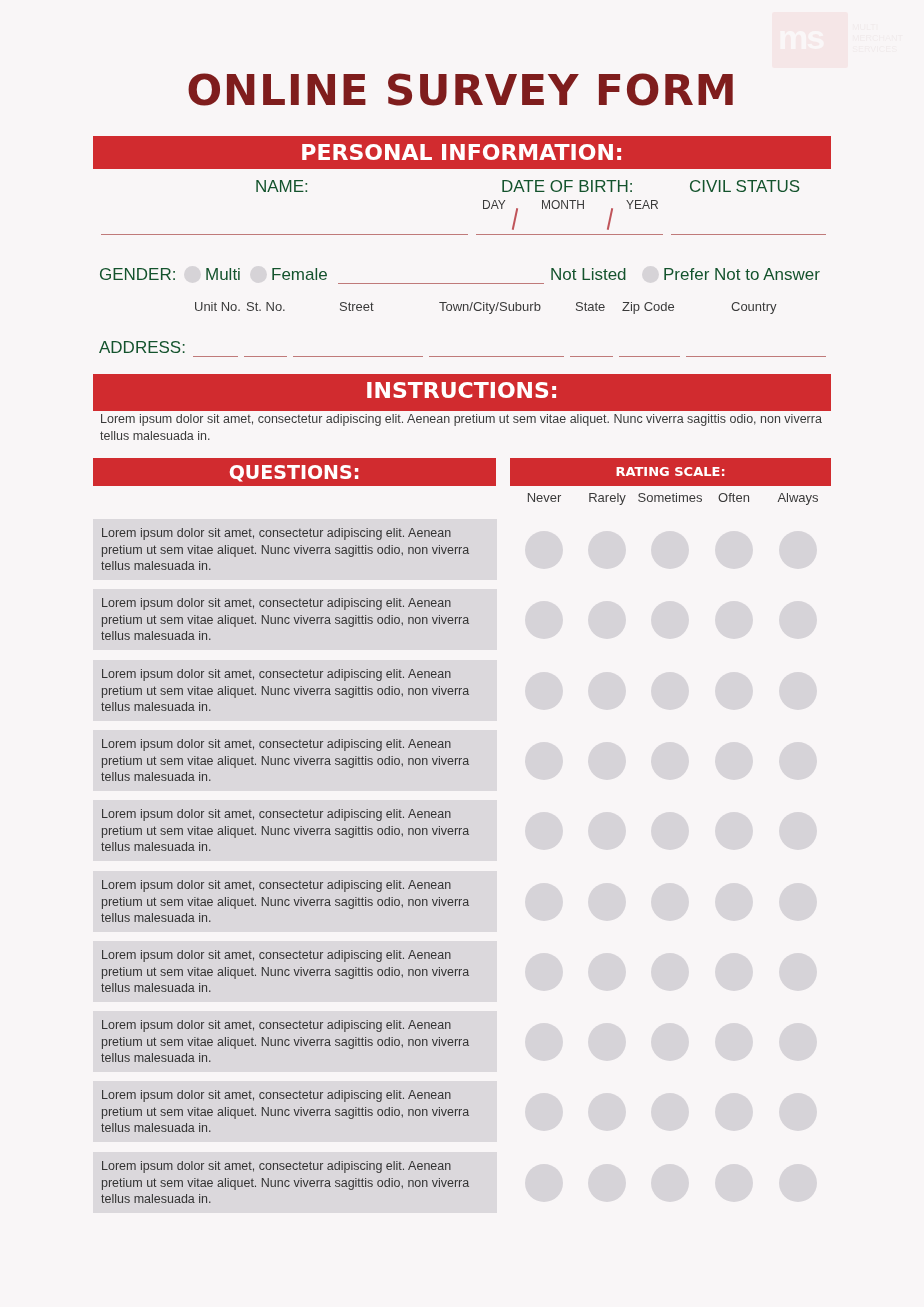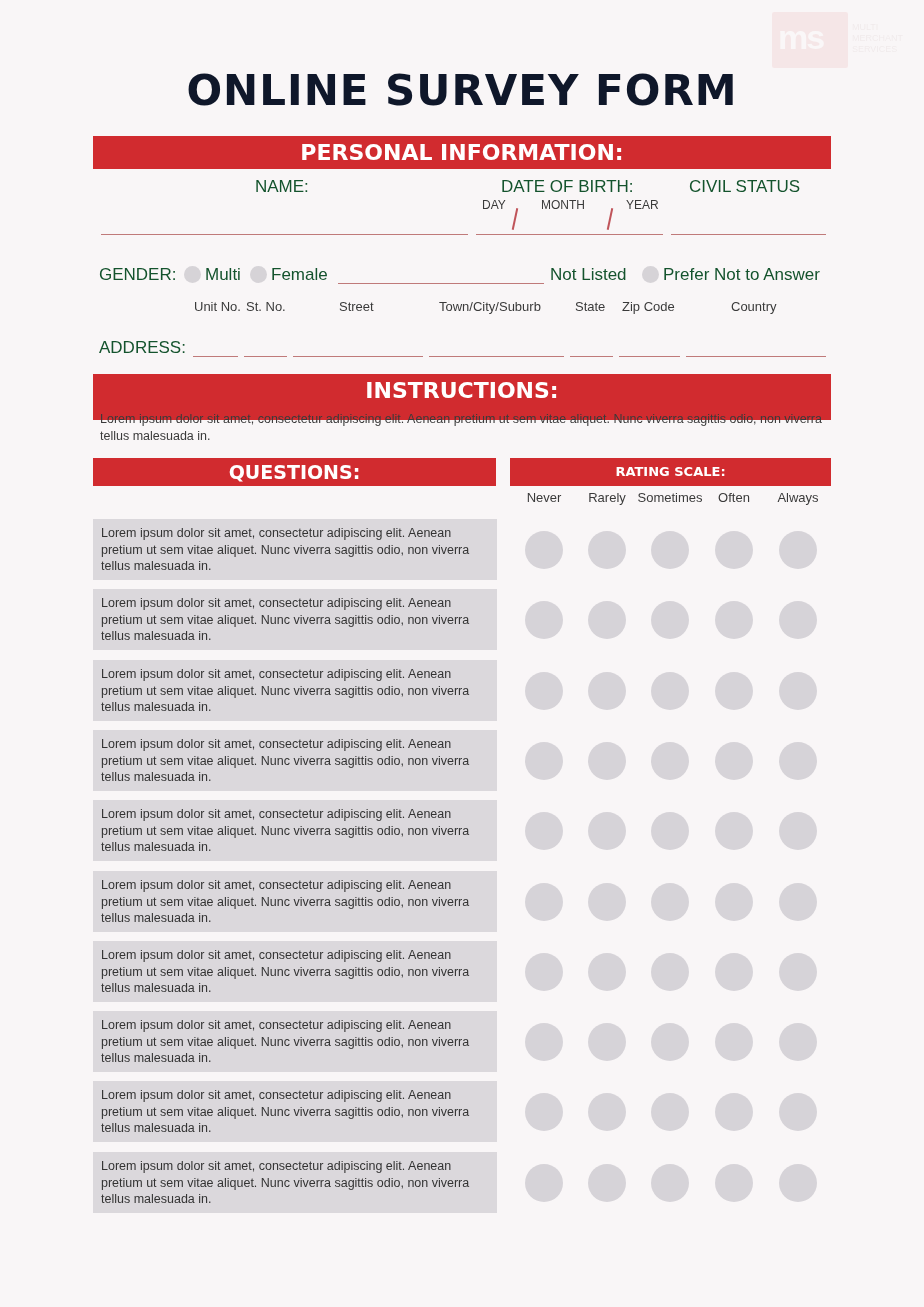--- a/index.html
+++ b/index.html
@@ -4,21 +4,21 @@
 <style>
   * { box-sizing: border-box; margin: 0; padding: 0; }
   html, body { width: 924px; height: 1307px; background: #f9f6f7; }
   body { position: relative; font-family: "Liberation Sans", sans-serif; color: #3a3a3a; overflow: hidden; }
 
   .logo { position: absolute; left: 772px; top: 12px; width: 140px; height: 56px; opacity: 0.18; }
   .logo-mark { position: absolute; left: 0; top: 0; width: 76px; height: 56px; background: #e8a3a3; border-radius: 2px; }
   .logo-mark span { position: absolute; left: 6px; top: 6px; font: bold 34px "Liberation Sans", sans-serif; color: #fff; letter-spacing: -2px; }
   .logo-text { position: absolute; left: 80px; top: 10px; font: 9px "Liberation Sans", sans-serif; color: #c9b7b7; line-height: 11px; text-transform: uppercase; }
 
-  .title { position: absolute; left: 0; width: 924px; top: 66px; text-align: center; font: 900 42px "DejaVu Sans", sans-serif; color: #0f172a; letter-spacing: 1px; font-weight: bold; }
+  .title { position: absolute; left: 0; width: 924px; top: 66px; text-align: center; font: 900 42px "DejaVu Sans", sans-serif; color: #7f1d1d; letter-spacing: 1px; font-weight: bold; }
 
   .bar { position: absolute; background: #d12b2f; color: #fff; text-align: center; font: bold 22px "DejaVu Sans", sans-serif; }
   .bar span { display: block; }
 
   .lbl { position: absolute; font: 17px "Liberation Sans", sans-serif; color: #14532d; white-space: nowrap; }
   .lbl-sm { position: absolute; font: 12px "Liberation Sans", sans-serif; color: #3a3a3a; white-space: nowrap; }
   .lbl-md { position: absolute; font: 13px "Liberation Sans", sans-serif; color: #3a3a3a; white-space: nowrap; }
   .line { position: absolute; height: 0; border-bottom: 1.5px solid #c07a7a; }
   .slash { position: absolute; width: 1.5px; height: 22px; background: #c0545a; transform: rotate(12deg); }
   .radio { position: absolute; width: 17px; height: 17px; border-radius: 50%; background: #d6d3d7; }
@@ -84,21 +84,21 @@
 
 <div class="lbl" style="left:99px; top:338px;">ADDRESS:</div>
 <div class="line" style="left:193px; top:356px; width:45px;"></div>
 <div class="line" style="left:244px; top:356px; width:43px;"></div>
 <div class="line" style="left:293px; top:356px; width:130px;"></div>
 <div class="line" style="left:429px; top:356px; width:135px;"></div>
 <div class="line" style="left:570px; top:356px; width:43px;"></div>
 <div class="line" style="left:619px; top:356px; width:61px;"></div>
 <div class="line" style="left:686px; top:356px; width:140px;"></div>
 
-<div class="bar" style="left:93px; top:374px; width:738px; height:46px; line-height:33px;">
+<div class="bar" style="left:93px; top:374px; width:738px; height:37px; line-height:33px;">
   <span>INSTRUCTIONS:</span>
 </div>
 <div class="instr">Lorem ipsum dolor sit amet, consectetur adipiscing elit. Aenean pretium ut sem vitae aliquet. Nunc viverra sagittis odio, non viverra tellus malesuada in.</div>
 
 <div class="bar" style="left:93px; top:458px; width:403px; height:28px; line-height:28px; font-size:19px;">
   <span>QUESTIONS:</span>
 </div>
 <div class="bar" style="left:510px; top:458px; width:321px; height:28px; line-height:28px; font-size:13px;">
   <span>RATING SCALE:</span>
 </div>

